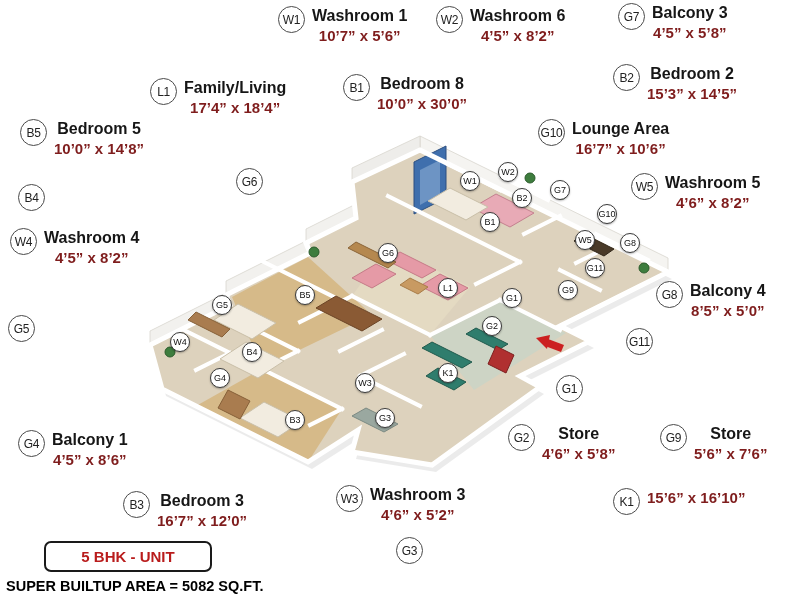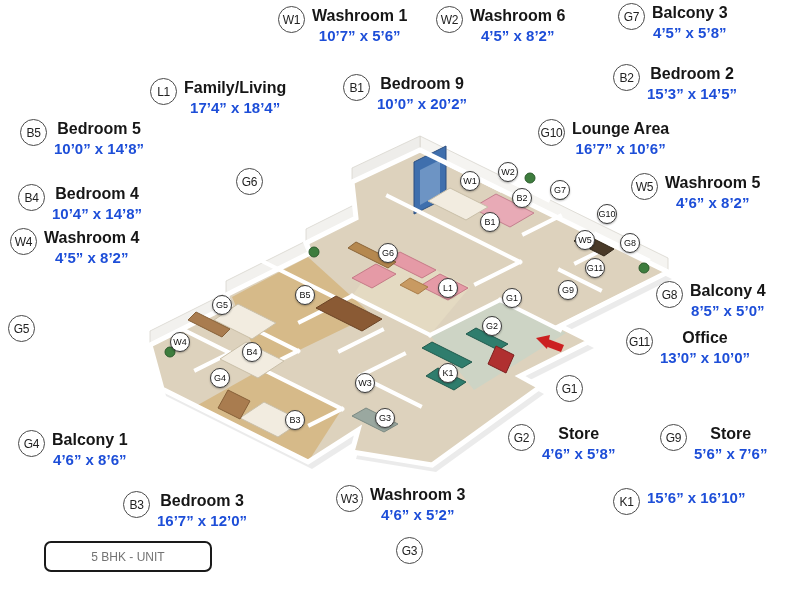--- a/index.html
+++ b/index.html
@@ -14,35 +14,35 @@
 
   
   .lbl{position:absolute;display:flex;gap:7px;align-items:flex-start;white-space:nowrap;}
   .circ{
     width:27px;height:27px;border-radius:50%;border:1.6px solid #4a4a4a;background:#fff;
     display:flex;align-items:center;justify-content:center;
     font-size:12px;letter-spacing:-0.3px;color:#222;flex:none;box-sizing:border-box;
   }
   .txt{display:flex;flex-direction:column;align-items:center;font-weight:bold;}
   .nm{font-size:16px;line-height:20px;color:#161616;}
-  .dm{font-size:15px;line-height:20px;color:#1d4ed8;}
+  .dm{font-size:15px;line-height:20px;color:#7f1d1d;}
 
   
   .mark{
     position:absolute;width:20px;height:20px;border-radius:50%;
     border:1.4px solid #3a3a3a;background:#fff;box-sizing:border-box;
     display:flex;align-items:center;justify-content:center;
     font-size:9px;color:#111;box-shadow:0 1px 2px rgba(0,0,0,.3);
   }
 
   .unit-box{
     position:absolute;left:44px;top:541px;width:164px;height:27px;
     border:2.5px solid #1a1a1a;border-radius:7px;background:#fff;
     display:flex;align-items:center;justify-content:center;
-    font-weight:normal;font-size:12px;color:#737373;
+    font-weight:bold;font-size:15px;color:#b91c1c;
   }
   .area-text{position:absolute;left:6px;top:578px;font-weight:bold;font-size:14.5px;color:#000;}
 </style>
 </head>
 <body>
 
 <div class="stage">
 
   <svg class="plan" width="800" height="600" viewBox="0 0 800 600">
 
@@ -180,22 +180,22 @@
   <div class="lbl" style="left:150px;top:78px">
     <span class="circ">L1</span>
     <span class="txt">
         <span class="nm">Family/Living</span>
         <span class="dm">17’4” x 18’4”</span>
       </span>
   </div>
   <div class="lbl" style="left:343px;top:74px">
     <span class="circ">B1</span>
     <span class="txt">
-        <span class="nm">Bedroom 9</span>
-        <span class="dm">10’0” x 20’2”</span>
+        <span class="nm">Bedroom 8</span>
+        <span class="dm">10’0” x 30’0”</span>
       </span>
   </div>
   <div class="lbl" style="left:613px;top:64px">
     <span class="circ">B2</span>
     <span class="txt">
         <span class="nm">Bedroom 2</span>
         <span class="dm">15’3” x 14’5”</span>
       </span>
   </div>
   <div class="lbl" style="left:538px;top:119px">
@@ -214,24 +214,20 @@
   </div>
   <div class="lbl" style="left:631px;top:173px">
     <span class="circ">W5</span>
     <span class="txt">
         <span class="nm">Washroom 5</span>
         <span class="dm">4’6” x 8’2”</span>
       </span>
   </div>
   <div class="lbl" style="left:18px;top:184px">
     <span class="circ">B4</span>
-    <span class="txt">
-        <span class="nm">Bedroom 4</span>
-        <span class="dm">10’4” x 14’8”</span>
-      </span>
   </div>
   <div class="lbl" style="left:236px;top:168px">
     <span class="circ">G6</span>
   </div>
   <div class="lbl" style="left:10px;top:228px">
     <span class="circ">W4</span>
     <span class="txt">
         <span class="nm">Washroom 4</span>
         <span class="dm">4’5” x 8’2”</span>
       </span>
@@ -241,24 +237,20 @@
   </div>
   <div class="lbl" style="left:656px;top:281px">
     <span class="circ">G8</span>
     <span class="txt">
         <span class="nm">Balcony 4</span>
         <span class="dm">8’5” x 5’0”</span>
       </span>
   </div>
   <div class="lbl" style="left:626px;top:328px">
     <span class="circ">G11</span>
-    <span class="txt">
-        <span class="nm">Office</span>
-        <span class="dm">13’0” x 10’0”</span>
-      </span>
   </div>
   <div class="lbl" style="left:556px;top:375px">
     <span class="circ">G1</span>
   </div>
   <div class="lbl" style="left:508px;top:424px">
     <span class="circ">G2</span>
     <span class="txt">
         <span class="nm">Store</span>
         <span class="dm">4’6” x 5’8”</span>
       </span>
@@ -267,21 +259,21 @@
     <span class="circ">G9</span>
     <span class="txt">
         <span class="nm">Store</span>
         <span class="dm">5’6” x 7’6”</span>
       </span>
   </div>
   <div class="lbl" style="left:18px;top:430px">
     <span class="circ">G4</span>
     <span class="txt">
         <span class="nm">Balcony 1</span>
-        <span class="dm">4’6” x 8’6”</span>
+        <span class="dm">4’5” x 8’6”</span>
       </span>
   </div>
   <div class="lbl" style="left:123px;top:491px">
     <span class="circ">B3</span>
     <span class="txt">
         <span class="nm">Bedroom 3</span>
         <span class="dm">16’7” x 12’0”</span>
       </span>
   </div>
   <div class="lbl" style="left:336px;top:485px">
@@ -295,14 +287,15 @@
     <span class="circ">G3</span>
   </div>
   <div class="lbl" style="left:613px;top:488px">
     <span class="circ">K1</span>
     <span class="txt">
         <span class="dm">15’6” x 16’10”</span>
       </span>
   </div>
 
   <div class="unit-box">5 BHK - UNIT</div>
+  <div class="area-text">SUPER BUILTUP AREA = 5082 SQ.FT.</div>
 
 </div>
 
 </body></html>

